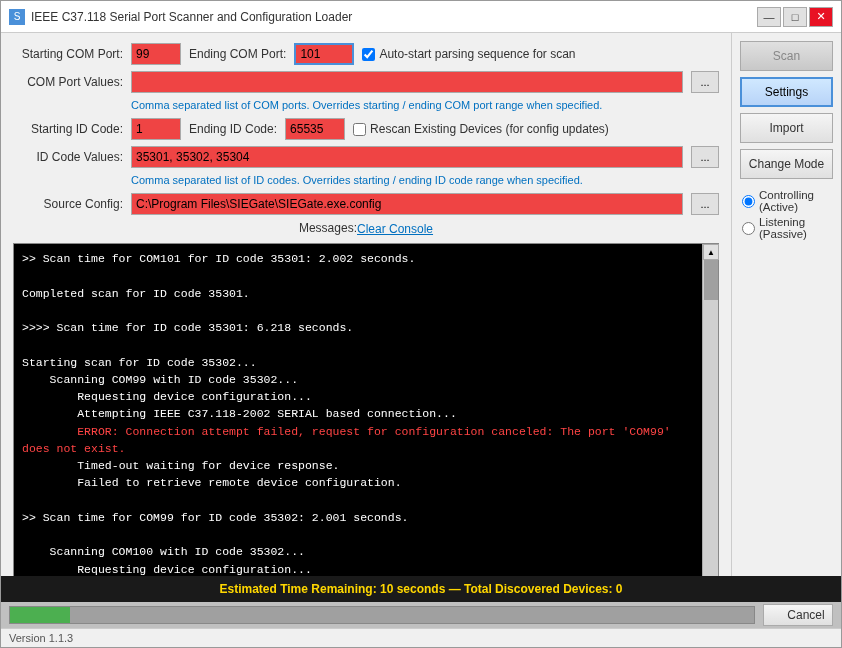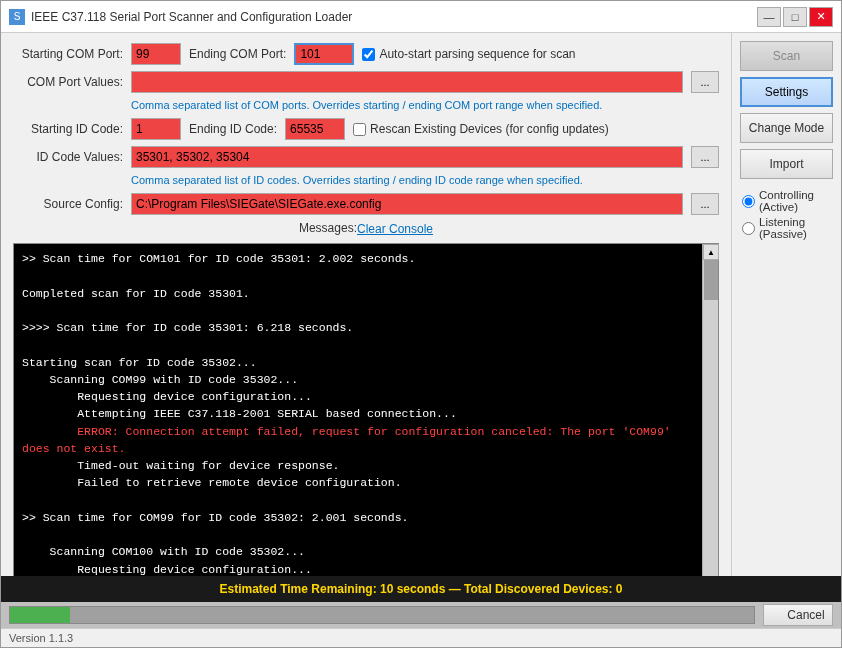--- a/index.html
+++ b/index.html
@@ -359,21 +359,21 @@
       <div class="console-wrapper">
         <div class="console-area"><span style="color:#fff;">&gt;&gt; Scan time for COM101 for ID code 35301: 2.002 seconds.</span>
 <span style="color:#fff;"></span>
 <span style="color:#fff;">Completed scan for ID code 35301.</span>
 <span style="color:#fff;"></span>
 <span style="color:#fff;">&gt;&gt;&gt;&gt; Scan time for ID code 35301: 6.218 seconds.</span>
 <span style="color:#fff;"></span>
 <span style="color:#fff;text-align:right;">Starting scan for ID code 35302...</span>
 <span style="color:#fff;">    Scanning COM99 with ID code 35302...</span>
 <span style="color:#fff;">        Requesting device configuration...</span>
-<span style="color:#fff;">        Attempting IEEE C37.118-2001 SERIAL based connection...</span>
+<span style="color:#fff;">        Attempting IEEE C37.118-2002 SERIAL based connection...</span>
 <span class="error-text">        ERROR: Connection attempt failed, request for configuration canceled: The port 'COM99' does not exist.</span>
 <span style="color:#fff;">        Timed-out waiting for device response.</span>
 <span style="color:#fff;">        Failed to retrieve remote device configuration.</span>
 <span style="color:#fff;"></span>
 <span style="color:#fff;">&gt;&gt; Scan time for COM99 for ID code 35302: 2.001 seconds.</span>
 <span style="color:#fff;"></span>
 <span style="color:#fff;">    Scanning COM100 with ID code 35302...</span>
 <span style="color:#fff;">        Requesting device configuration...</span>
 </div>
         <div class="console-scrollbar">
@@ -383,22 +383,22 @@
           </div>
 
         </div>
       </div>
 
     </div>
 
     <div class="right-panel">
       <button class="action-btn scan">Scan</button>
       <button class="action-btn settings">Settings</button>
+      <button class="action-btn import">Import</button>
       <button class="action-btn change-mode">Change Mode</button>
-      <button class="action-btn import">Import</button>
       <div class="radio-group">
         <label class="radio-label">
           <input type="radio" name="mode" checked="" style="">
           <span>Controlling (Active)</span>
         </label>
         <label class="radio-label">
           <input type="radio" name="mode" style="">
           <span>Listening (Passive)</span>
         </label>
       </div>

